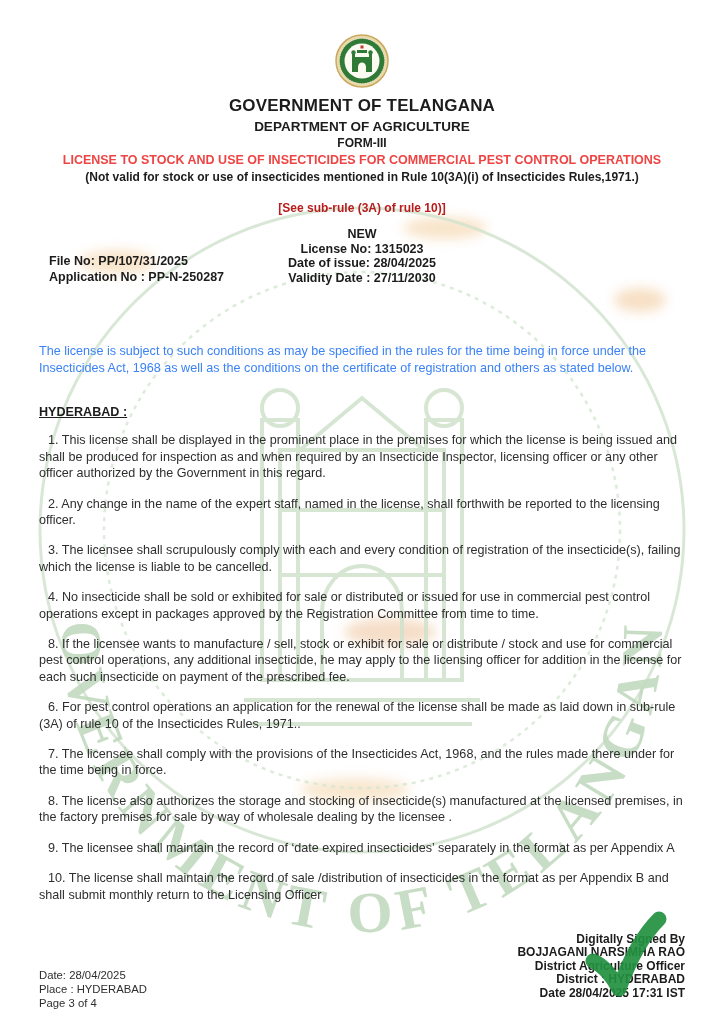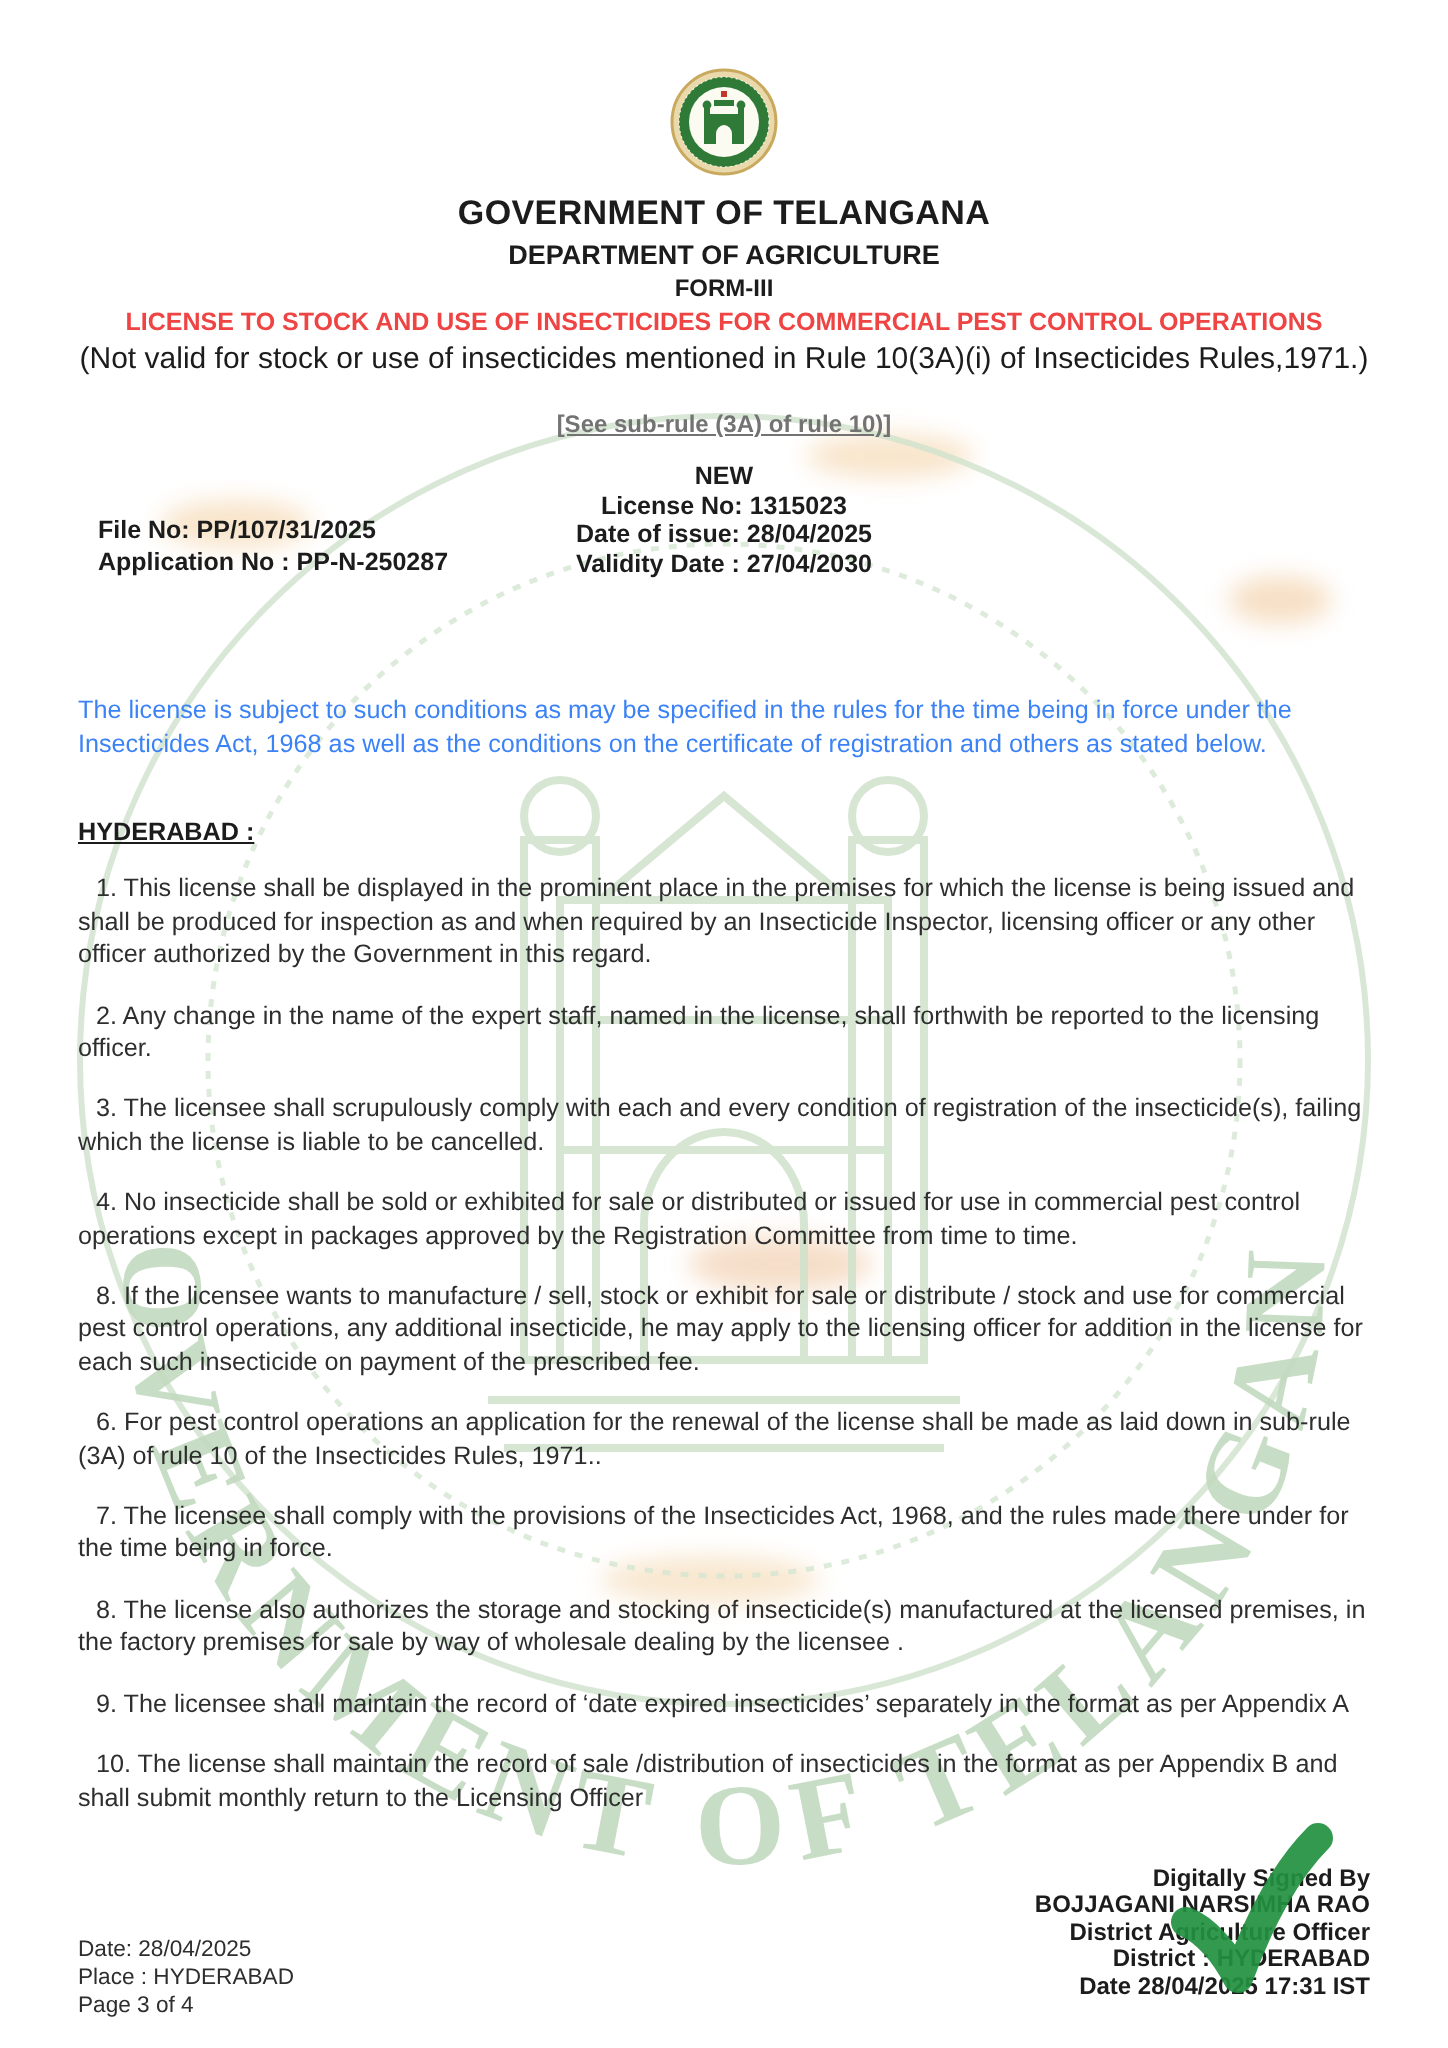--- a/index.html
+++ b/index.html
@@ -25,22 +25,22 @@
     position: relative;
     z-index: 1;
     padding: 34px 39px 0 39px;
   }
   .header { text-align: center; }
   .emblem-wrap { display: flex; justify-content: center; margin-bottom: 4px; }
   .doc-title   { font-size: 17px;   font-weight: bold; color: #1c1c1c; letter-spacing: .2px; }
   .doc-dept    { font-size: 13.5px; font-weight: bold; color: #1c1c1c; margin-top: 3px; }
   .doc-form    { font-size: 12px;   font-weight: bold; color: #1c1c1c; margin-top: 2px; }
   .doc-license-title { font-size: 12.5px; font-weight: bold; color: #ef4444; margin-top: 3px; }
-  .doc-note    { font-size: 15px;   font-weight: normal; color: #1c1c1c; margin-top: 3px; }
-  .doc-subrule { font-size: 12px;   font-weight: bold; color: #737373; margin-top: 17px; text-decoration: underline; }
+  .doc-note    { font-size: 12px;   font-weight: bold; color: #1c1c1c; margin-top: 3px; }
+  .doc-subrule { font-size: 12px;   font-weight: bold; color: #b91c1c; margin-top: 17px; }
 
   .meta {
     position: relative;
     margin-top: 12px;
     min-height: 58px;
   }
   .meta-right {
     text-align: center;
     font-size: 12.5px;
     font-weight: bold;
@@ -182,21 +182,21 @@
     <div class="doc-license-title">LICENSE TO STOCK AND USE OF INSECTICIDES FOR COMMERCIAL PEST CONTROL OPERATIONS</div>
     <div class="doc-note">(Not valid for stock or use of insecticides mentioned in Rule 10(3A)(i) of Insecticides Rules,1971.)</div>
     <div class="doc-subrule">[See sub-rule (3A) of rule 10)]</div>
   </div>
 
   <div class="meta">
     <div class="meta-right">
       <div>NEW</div>
       <div>License No: 1315023</div>
       <div>Date of issue: 28/04/2025</div>
-      <div>Validity Date : 27/04/2030</div>
+      <div>Validity Date : 27/11/2030</div>
     </div>
     <div class="meta-left">
       <div>File No: PP/107/31/2025</div>
       <div>Application No : PP-N-250287</div>
     </div>
   </div>
 
   <div class="body-text">
     <p class="intro">The license is subject to such conditions as may be specified in the rules for the time being in force under the Insecticides Act, 1968 as well as the conditions on the certificate of registration and others as stated below.</p>
     <div class="conditions-heading">HYDERABAD :</div>

